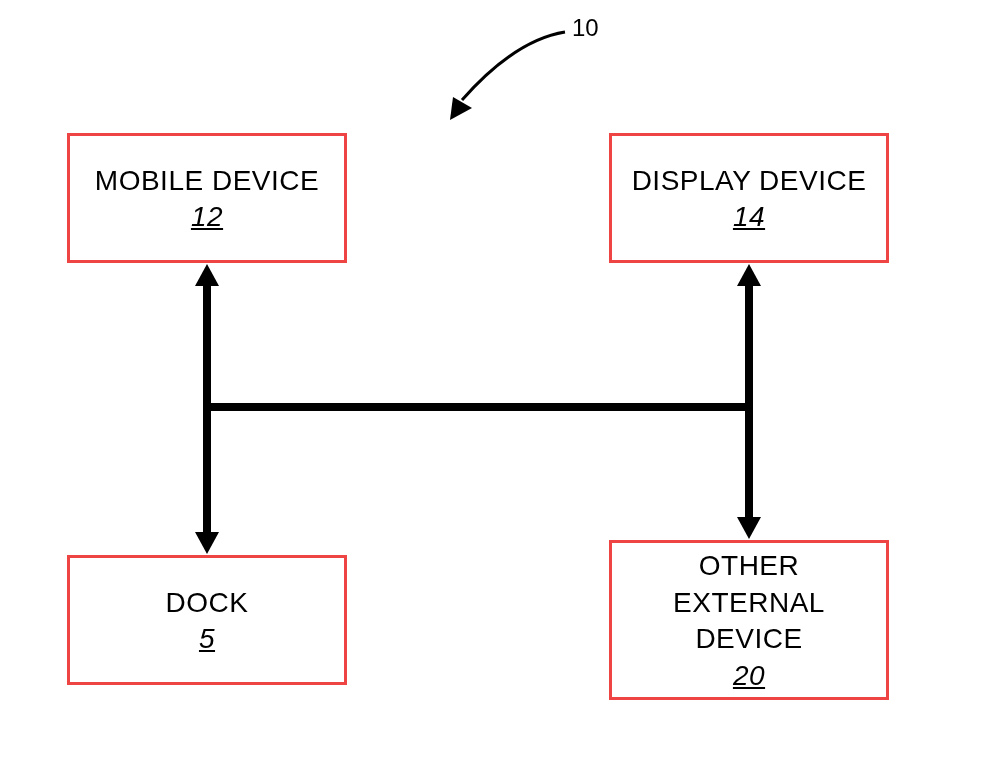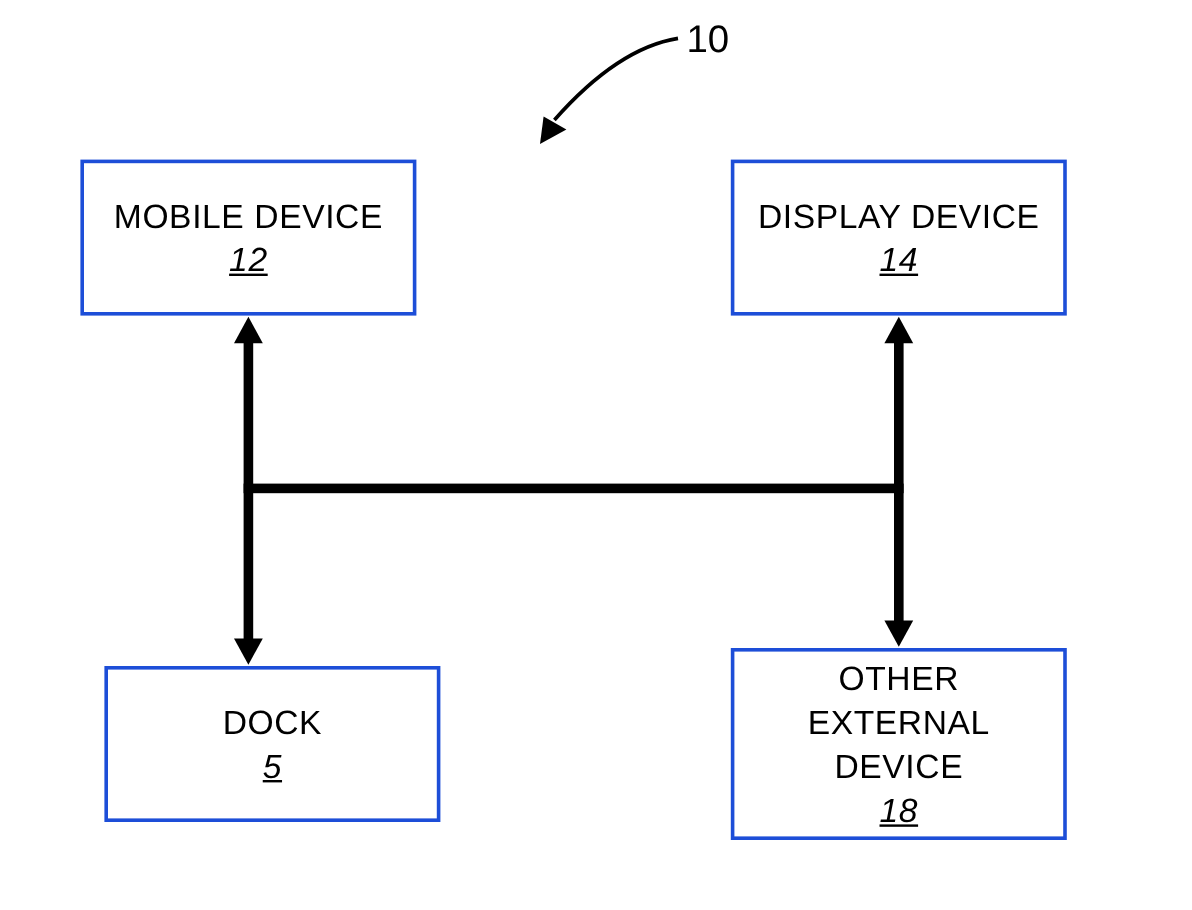--- a/index.html
+++ b/index.html
@@ -9,21 +9,21 @@
     }
     body {
       font-family: Arial, sans-serif;
       width: 993px;
       height: 758px;
       position: relative;
       background: white;
     }
     .box {
       position: absolute;
-      border: 3px solid #1d4ed8;
+      border: 3px solid #ef4444;
       display: flex;
       flex-direction: column;
       align-items: center;
       justify-content: center;
       font-size: 28px;
       letter-spacing: 0.5px;
       text-align: center;
       padding: 10px;
     }
     .box-label {
@@ -31,21 +31,21 @@
       line-height: 1.3;
     }
     .box-number {
       text-decoration: underline;
       margin-top: 2px;
       font-weight: normal;
       font-style: italic;
     }
     .ref-number {
       position: absolute;
-      font-size: 32px;
+      font-size: 24px;
       font-weight: normal;
     }
     .connector-line {
       position: absolute;
       background: black;
     }
     .arrowhead {
       position: absolute;
       width: 0;
       height: 0;
@@ -77,28 +77,28 @@
 <div class="box" style="left: 67px; top: 133px; width: 280px; height: 130px;">
   <div class="box-label">MOBILE DEVICE</div>
   <div class="box-number">12</div>
 </div>
 
 <div class="box" style="left: 609px; top: 133px; width: 280px; height: 130px;">
   <div class="box-label">DISPLAY DEVICE</div>
   <div class="box-number">14</div>
 </div>
 
-<div class="box" style="left: 67px; top: 555px; width: 280px; height: 130px; margin-left: 20px;">
+<div class="box" style="left: 67px; top: 555px; width: 280px; height: 130px;">
   <div class="box-label">DOCK</div>
   <div class="box-number">5</div>
 </div>
 
 <div class="box" style="left: 609px; top: 540px; width: 280px; height: 160px; text-align: center;">
   <div class="box-label">OTHER EXTERNAL DEVICE</div>
-  <div class="box-number">18</div>
+  <div class="box-number">20</div>
 </div>
 
 <div class="connector-line" style="left: 203px; top: 280px; width: 8px; height: 260px;"></div>
 
 <div class="arrowhead arrow-up" style="left: 195px; top: 264px;"></div>
 
 <div class="arrowhead arrow-down" style="left: 195px; top: 532px;"></div>
 
 <div class="connector-line" style="left: 745px; top: 280px; width: 8px; height: 245px;"></div>
 

